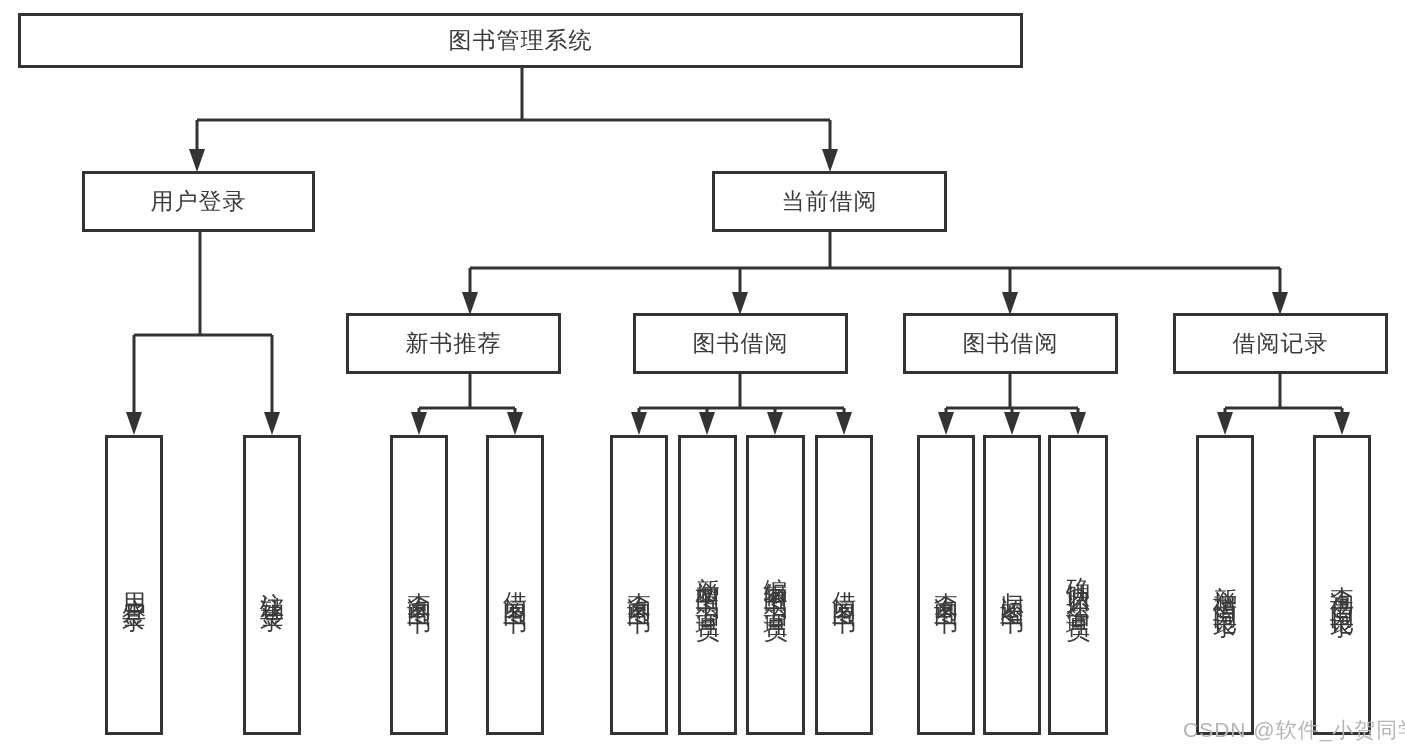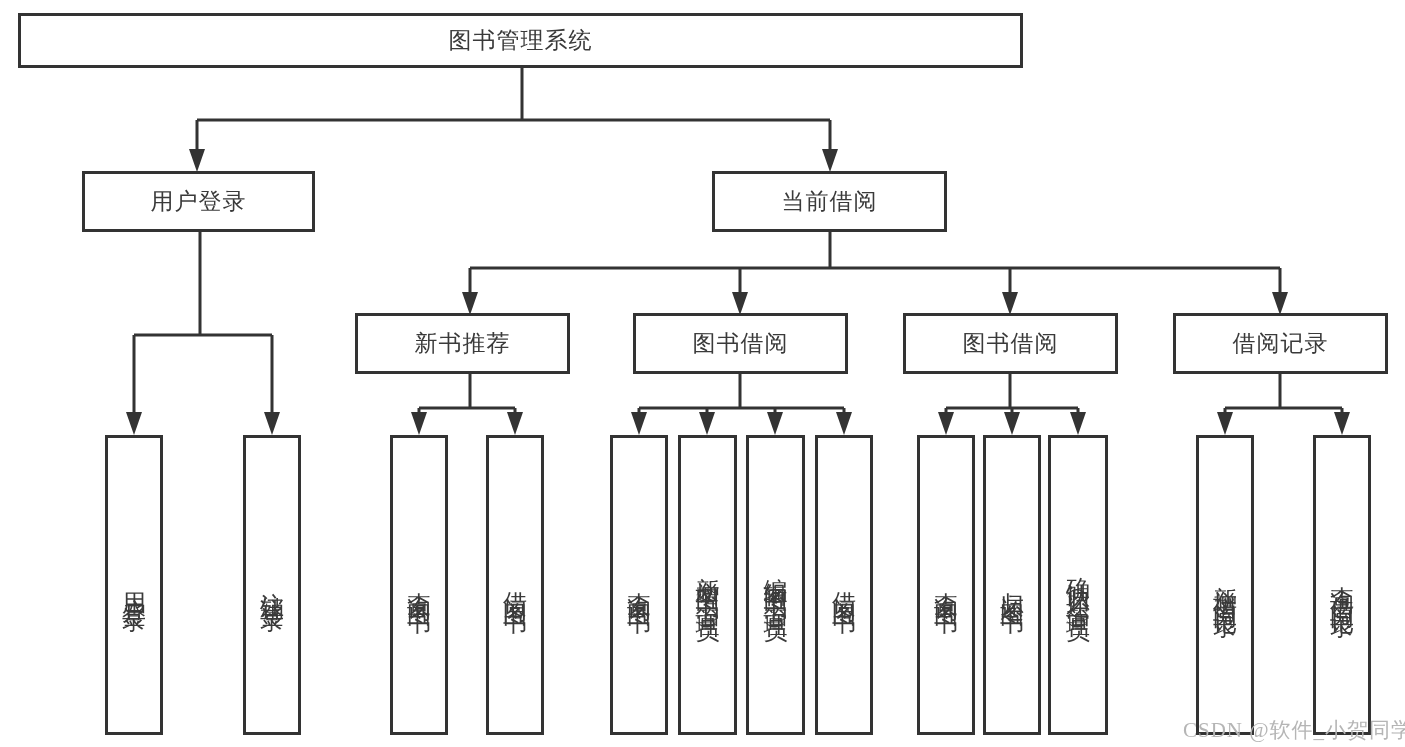--- a/index.html
+++ b/index.html
@@ -2,21 +2,21 @@
 <html style="--line: #333333; --text: #3a3a3a; --watermark: #b5b5b5; --background: #ffffff;"><head>
 <meta charset="utf-8">
 <style>
   html, body { margin: 0; padding: 0; }
   body { background: #ffffff; }
   .stage {
     position: relative;
     width: 1405px;
     height: 747px;
     background: var(--background, #ffffff);
-    font-family: Liberation Serif, serif;
+    font-family: Liberation Sans, sans-serif;
     overflow: hidden;
   }
   .connectors { position: absolute; left: 0; top: 0; width: 1405px; height: 747px; }
   .connectors path { stroke: var(--line, #333333); stroke-width: 3; fill: none; }
   .connectors polygon { fill: var(--line, #333333); }
   .box {
     position: absolute;
     box-sizing: border-box;
     border: 3px solid var(--line, #2f2f2f);
     background: var(--background, #ffffff);
@@ -92,21 +92,21 @@
       <polygon points="1217,412 1233,412 1225,435"></polygon>
       <polygon points="1334,412 1350,412 1342,435"></polygon>
     </g>
   </svg>
 
   <div class="box" style="left:18px; top:13px; width:1005px; height:55px;">图书管理系统</div>
 
   <div class="box" style="left:82px; top:171px; width:233px; height:61px;">用户登录</div>
   <div class="box" style="left:712px; top:171px; width:235px; height:61px;">当前借阅</div>
 
-  <div class="box" style="left:355px; top:313px; width:215px; height:61px;">新书推荐</div>
+  <div class="box" style="left:346px; top:313px; width:215px; height:61px;">新书推荐</div>
   <div class="box" style="left:633px; top:313px; width:215px; height:61px;">图书借阅</div>
   <div class="box" style="left:903px; top:313px; width:215px; height:61px;">图书借阅</div>
   <div class="box" style="left:1173px; top:313px; width:215px; height:61px;">借阅记录</div>
 
   <div class="box vbox" style="left:105px; top:435px; width:58px; height:300px;">用户登录</div>
   <div class="box vbox" style="left:243px; top:435px; width:58px; height:300px;">注销登录</div>
 
   <div class="box vbox" style="left:390px; top:435px; width:58px; height:300px;">查询图书</div>
   <div class="box vbox" style="left:486px; top:435px; width:58px; height:300px;">借阅图书</div>
 

